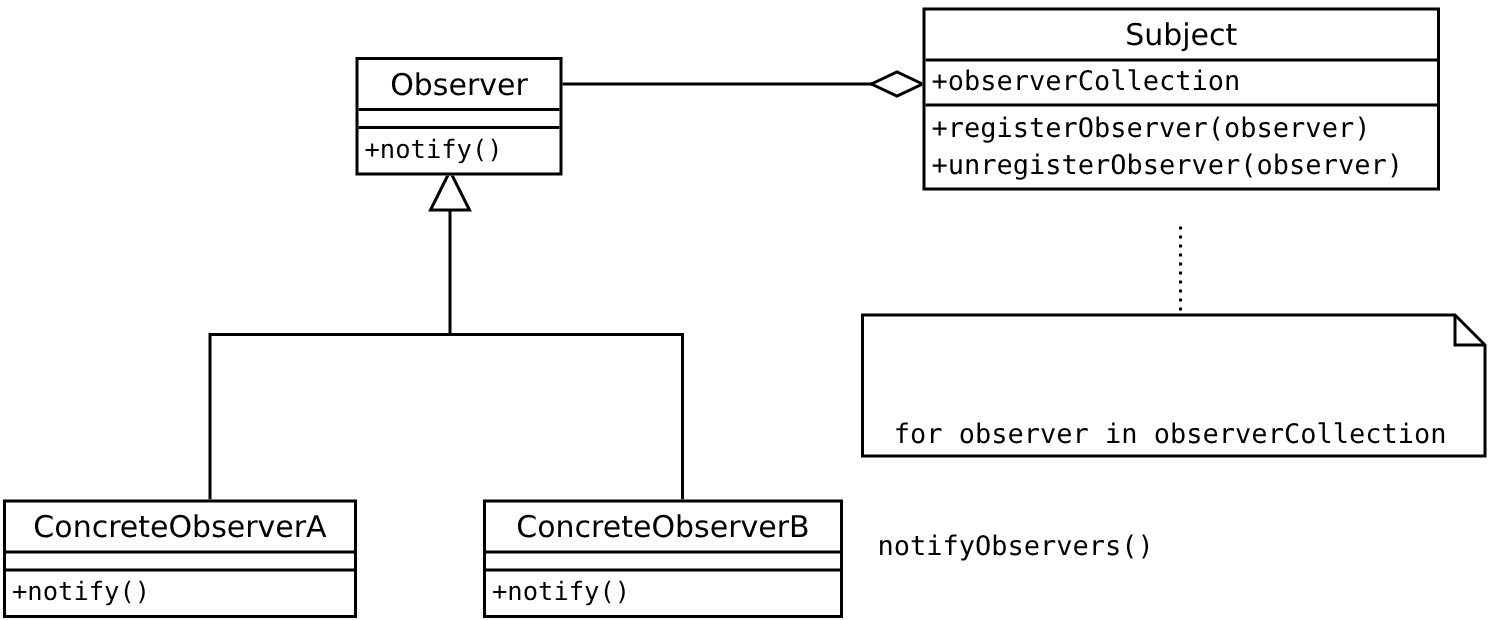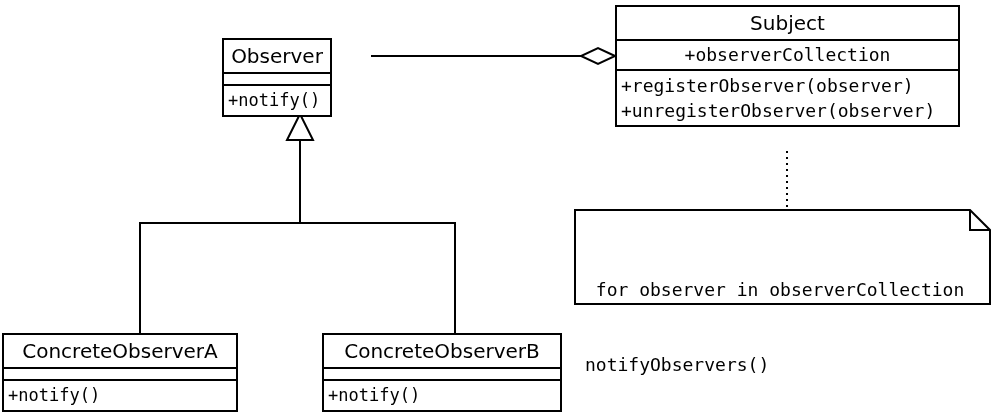--- a/index.html
+++ b/index.html
@@ -36,21 +36,20 @@
     color: #000000;
   }
   .uml-attrs {
     border-bottom: 2px solid #000000;
     font-family: "DejaVu Sans Mono", monospace;
     font-size: 17px;
     line-height: 24px;
     padding: 2px 4px;
     min-height: 24px;
     color: #000000;
-    text-align: center;
   }
   .uml-attrs.empty {
     min-height: 10px;
     height: 10px;
     padding: 0;
   }
   .uml-methods {
     font-family: "DejaVu Sans Mono", monospace;
     font-size: 17px;
     line-height: 25px;
@@ -82,21 +81,21 @@
   <line x1="300" y1="139" x2="300" y2="224" stroke="#000000" stroke-width="2"></line>
   <polyline points="140,333 140,223 455,223 455,333" fill="none" stroke="#000000" stroke-width="2"></polyline>
   <polygon points="300,114 287,140 313,140" fill="#ffffff" stroke="#000000" stroke-width="2"></polygon>
 
   <line x1="787" y1="151" x2="787" y2="211" stroke="#000000" stroke-width="2" stroke-dasharray="2,4"></line>
 
   <path d="M575,210 L970,210 L990,230 L990,304 L575,304 Z" fill="#ffffff" stroke="#000000" stroke-width="2"></path>
   <path d="M970,210 L970,230 L990,230" fill="none" stroke="#000000" stroke-width="2"></path>
 </svg>
 
-<div class="uml-class" style="left:222px; top:38px; width:110px;">
+<div class="uml-class" style="left:237px; top:38px; width:138px;">
   <div class="uml-title">Observer</div>
   <div class="uml-attrs empty"></div>
   <div class="uml-methods">
     <div>+notify()</div>
   </div>
 </div>
 
 <div class="uml-class big" style="left:615px; top:5px; width:345px;">
   <div class="uml-title">Subject</div>
   <div class="uml-attrs">

